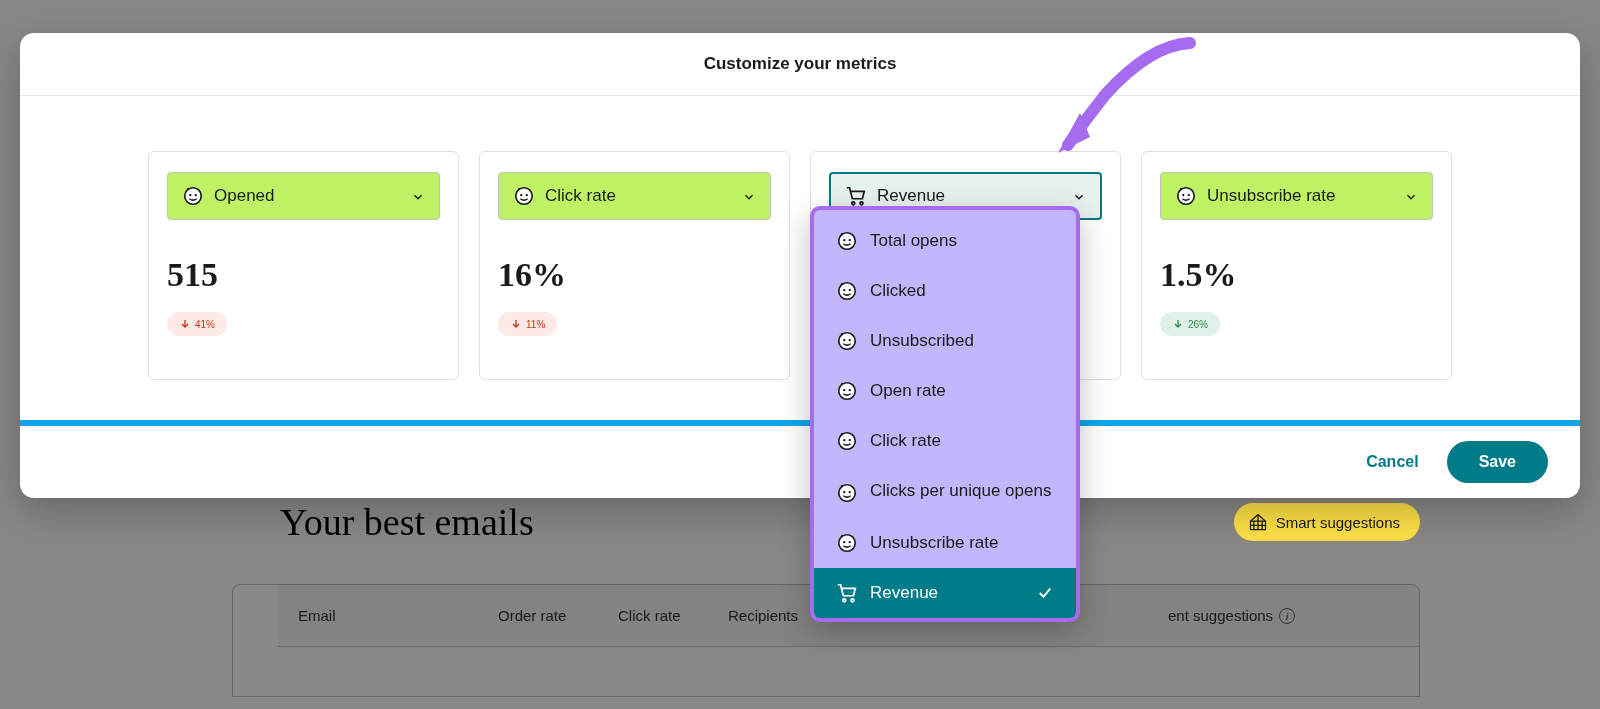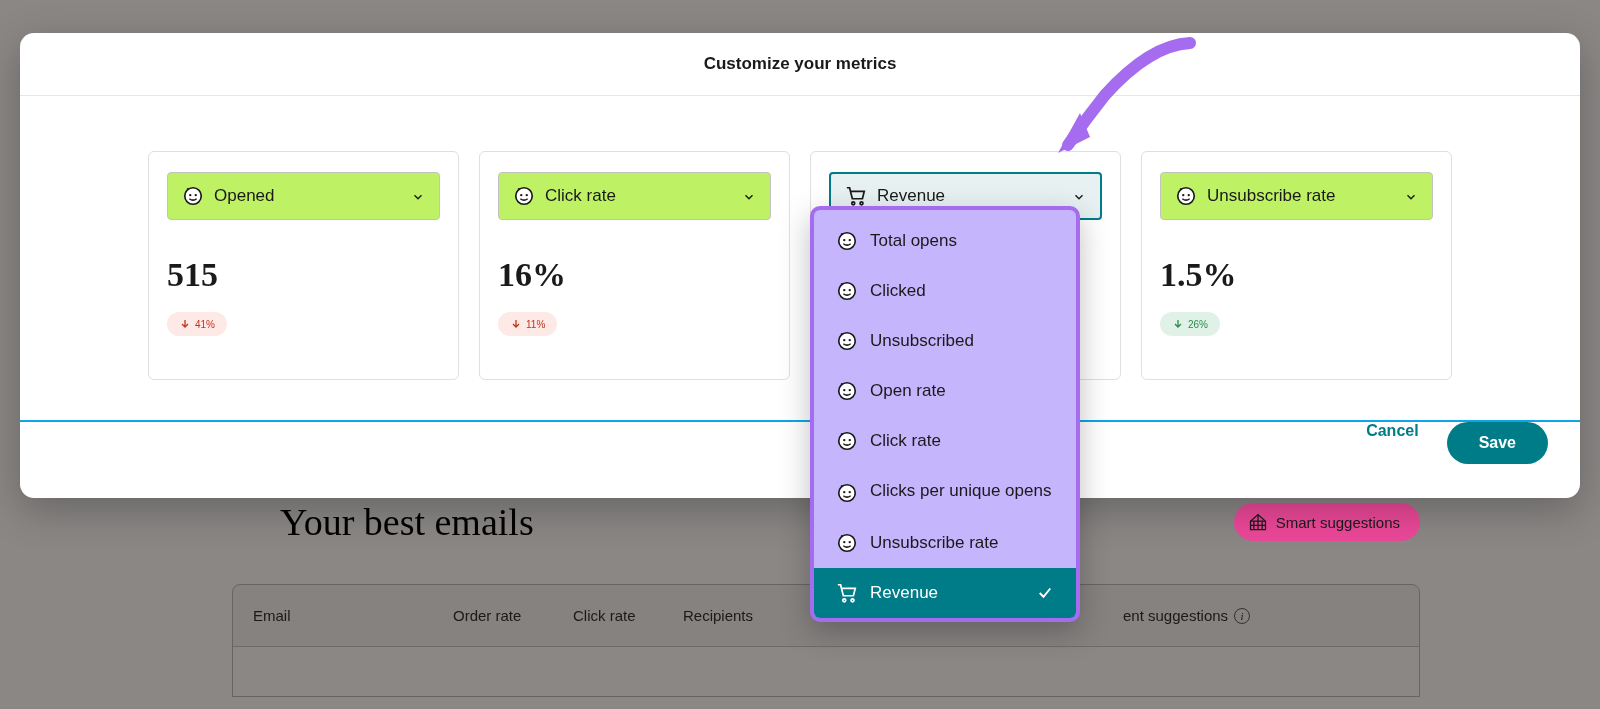--- a/index.html
+++ b/index.html
@@ -27,39 +27,40 @@
     margin-bottom: 40px;
   }
   .bg-heading {
     font-family: Georgia, "Times New Roman", serif;
     font-size: 38px;
     color: #000000;
     font-weight: 500;
     margin-left: 48px;
   }
   .smart-btn {
-    background: #ec4899;
+    background: #fde047;
     border-radius: 22px;
     padding: 9px 20px 9px 14px;
     display: flex;
     align-items: center;
     gap: 8px;
     font-size: 15px;
     font-weight: 500;
     color: #1a1a1a;
   }
   .smart-icon {
     width: 20px; height: 20px;
     display: inline-flex; align-items:center; justify-content:center;
   }
   .bg-table {
     border: 1px solid rgba(0,0,0,0.25);
     border-top-left-radius: 8px;
     border-top-right-radius: 8px;
     overflow: hidden;
+    padding-left: 45px;
   }
   .bg-table-head {
     display: flex;
     background: rgba(0,0,0,0.03);
     padding: 22px 20px;
     font-size: 15px;
     color: #1a1a1a;
     gap: 20px;
   }
   .bg-col-email { flex: 0 0 180px; }
@@ -155,23 +156,23 @@
     margin-top: 18px;
     font-size: 10px;
     font-weight: 500;
   }
   .delta-down-red { background: #fde9e5; color: #c0341d; }
   .delta-down-green { background: #e0f2e7; color: #2a8a4a; }
   .arrow { width:12px; height:12px; display:inline-block; }
 
   .modal-footer {
     height: 78px;
-    border-top: 2px solid #0ea5e9;
+    border-top: 6px solid #0ea5e9;
     display:flex;
-    align-items:flex-start;
+    align-items:center;
     justify-content:flex-end;
     gap: 28px;
     padding: 0 32px;
   }
   .cancel-link {
     color: #007c89;
     font-size: 16px;
     font-weight: 600;
     cursor: pointer;
   }

